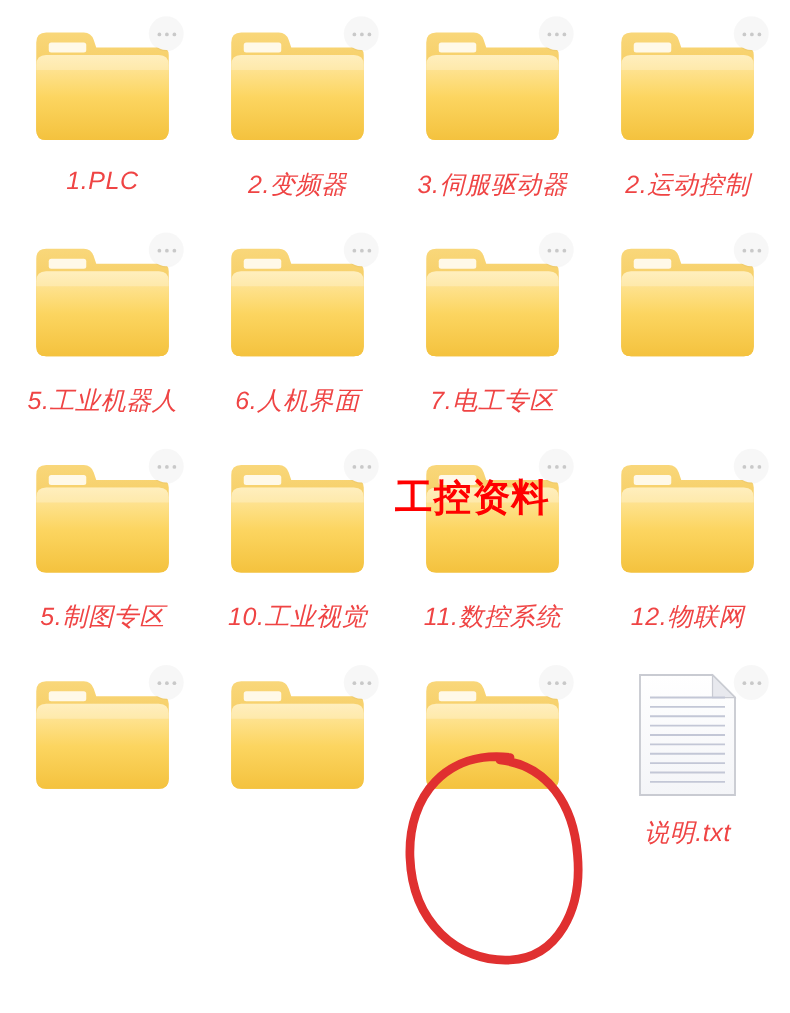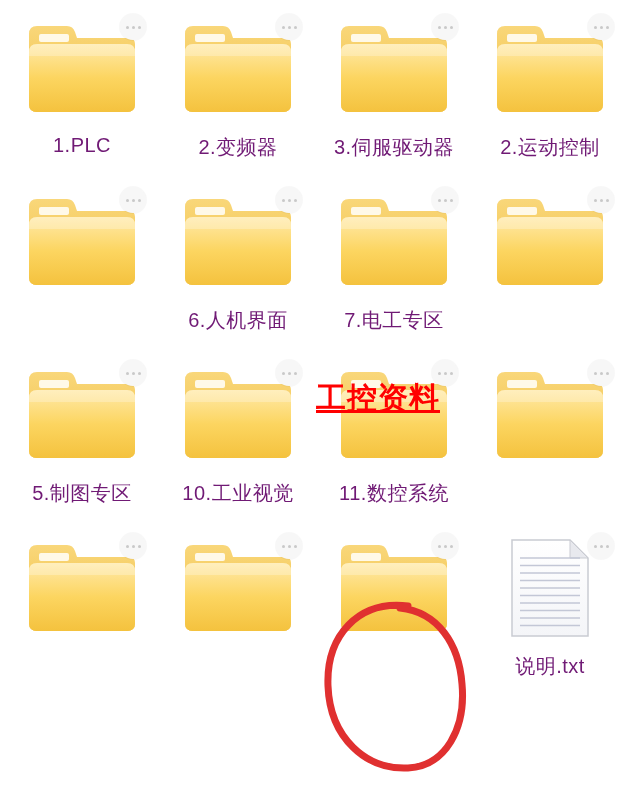--- a/index.html
+++ b/index.html
@@ -46,35 +46,35 @@
       width: 120px;
       height: 110px;
       display: flex;
       align-items: center;
       justify-content: center;
       position: relative;
     }
     .label {
       margin-top: 10px;
       font-size: 20px;
-      color: #701a75;
+      color: #ef4444;
       text-align: center;
       white-space: nowrap;
       letter-spacing: 0.5px;
+      font-style: italic;
     }
     .annotation-text {
       position: absolute;
       top: 378px;
       left: 316px;
       font-size: 30px;
       font-weight: 700;
       color: #ff0000;
       z-index: 5;
       letter-spacing: 1px;
-      text-decoration: underline;
     }
     .circle-mark {
       position: absolute;
       top: 598px;
       left: 318px;
       width: 150px;
       height: 176px;
       z-index: 5;
       pointer-events: none;
     }
@@ -209,20 +209,21 @@
         <stop offset="0.5" stop-color="#fcd560"></stop>
         <stop offset="1" stop-color="#f4c23e"></stop>
       </linearGradient>
     </defs>
     <path d="M 6 14 Q 6 6 14 6 L 44 6 Q 50 6 52 12 L 54 18 L 106 18 Q 112 18 112 24 L 112 84 Q 112 92 104 92 L 14 92 Q 6 92 6 84 Z" fill="url(#fg1)"></path>
     <rect x="16" y="14" width="30" height="8" rx="2" fill="#fff9e8"></rect>
     <path d="M 6 32 Q 6 24 14 24 L 104 24 Q 112 24 112 32 L 112 84 Q 112 92 104 92 L 14 92 Q 6 92 6 84 Z" fill="url(#fg2)"></path>
     <path d="M 6 32 Q 6 24 14 24 L 104 24 Q 112 24 112 32 L 112 36 L 6 36 Z" fill="#ffffff" opacity="0.25"></path>
   </svg>
       </div>
+      <div class="label">5.工业机器人</div>
     </div>
     <div class="item">
       <div class="more-btn">
         <span></span>
         <span></span>
         <span></span>
       </div>
       <div class="icon-wrap">
         <svg width="118" height="98" viewBox="0 0 118 98">
     <defs>
@@ -396,20 +397,21 @@
         <stop offset="0.5" stop-color="#fcd560"></stop>
         <stop offset="1" stop-color="#f4c23e"></stop>
       </linearGradient>
     </defs>
     <path d="M 6 14 Q 6 6 14 6 L 44 6 Q 50 6 52 12 L 54 18 L 106 18 Q 112 18 112 24 L 112 84 Q 112 92 104 92 L 14 92 Q 6 92 6 84 Z" fill="url(#fg1)"></path>
     <rect x="16" y="14" width="30" height="8" rx="2" fill="#fff9e8"></rect>
     <path d="M 6 32 Q 6 24 14 24 L 104 24 Q 112 24 112 32 L 112 84 Q 112 92 104 92 L 14 92 Q 6 92 6 84 Z" fill="url(#fg2)"></path>
     <path d="M 6 32 Q 6 24 14 24 L 104 24 Q 112 24 112 32 L 112 36 L 6 36 Z" fill="#ffffff" opacity="0.25"></path>
   </svg>
       </div>
+      <div class="label">12.物联网</div>
     </div>
     <div class="item">
       <div class="more-btn">
         <span></span>
         <span></span>
         <span></span>
       </div>
       <div class="icon-wrap">
         <svg width="118" height="98" viewBox="0 0 118 98">
     <defs>

